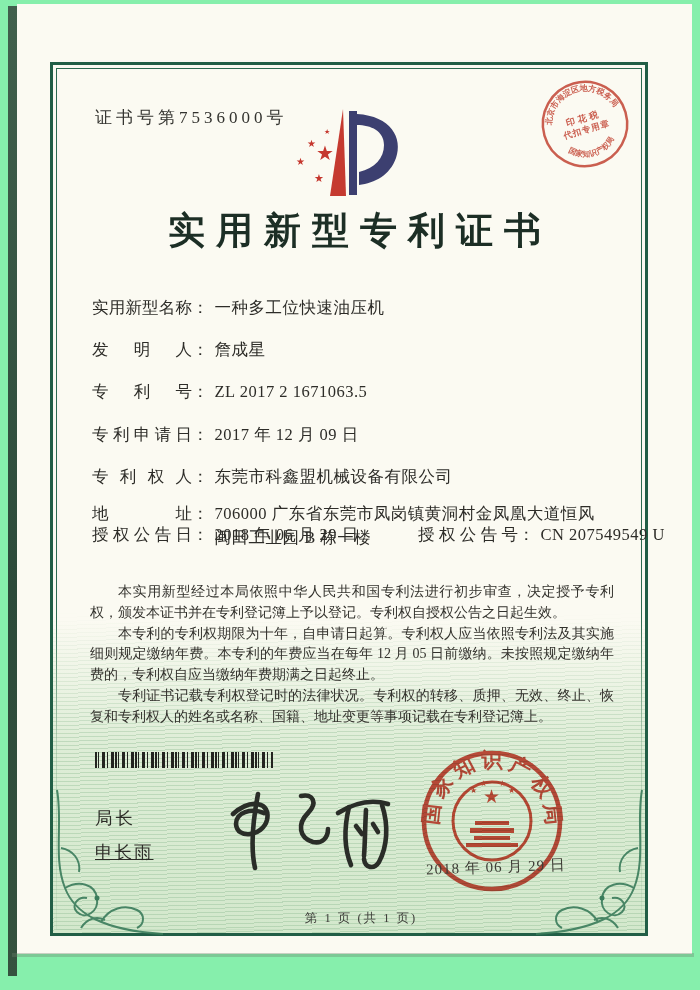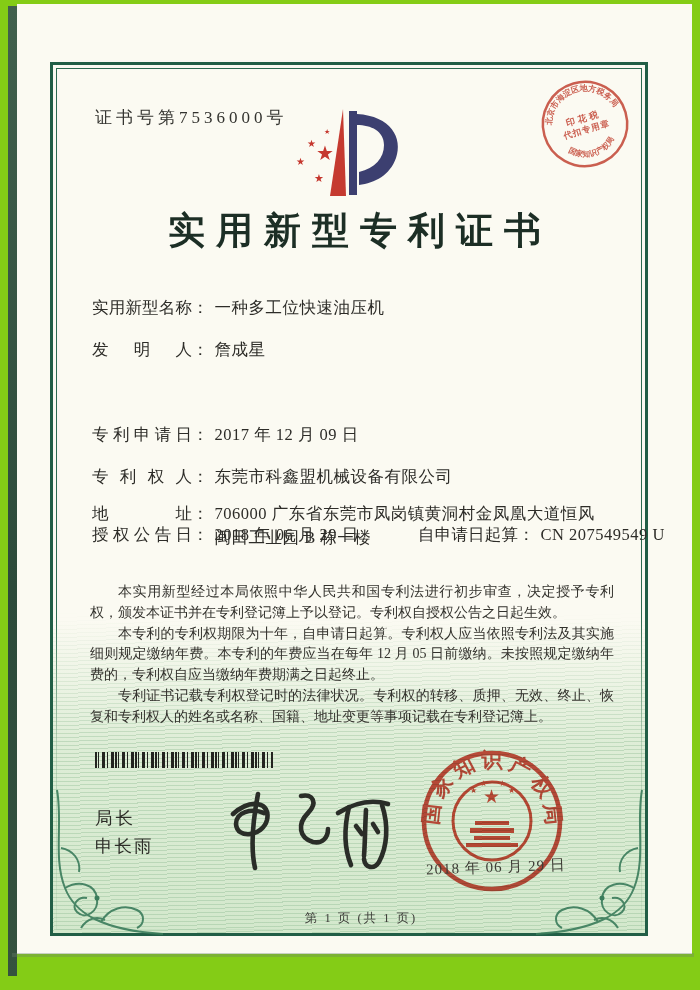--- a/index.html
+++ b/index.html
@@ -1,16 +1,16 @@
 <!DOCTYPE html>
 <html><head>
 <meta charset="utf-8">
 <style>
   html,body{margin:0;padding:0;background:#f1f1ed;}
-  .canvas{position:relative;width:700px;height:990px;background:#84cc16;overflow:hidden;
+  .canvas{position:relative;width:700px;height:990px;background:#86efac;overflow:hidden;
           font-family:"Liberation Serif","DejaVu Serif",serif;color:#2f2f2c;}
   .page{position:absolute;left:17px;top:4px;width:675px;height:950px;background:#fbfaf2;}
   .edge-strip{position:absolute;left:8px;top:6px;width:9px;height:970px;
               background:linear-gradient(180deg,#41604d,#2c4a3a 60%,#35523f);}
   .page-bottom-shadow{position:absolute;left:12px;top:953px;width:682px;height:4px;
               background:rgba(105,128,106,.35);filter:blur(.6px);}
   
   .frame{position:absolute;left:50px;top:62px;width:598px;height:874px;border:3px solid #215e46;box-sizing:border-box;}
   .frame::before{content:'';position:absolute;inset:3px;border:1px solid #2c6b50;pointer-events:none;}
   
@@ -37,21 +37,21 @@
   .body p{margin:0;text-indent:2em;}
   
   .barcode{position:absolute;left:95px;top:752px;width:178px;height:16px;
     background:repeating-linear-gradient(90deg,
       #232420 0 2px, rgba(0,0,0,0) 2px 3px,
       #232420 3px 4px, rgba(0,0,0,0) 4px 7px,
       #232420 7px 10px, rgba(0,0,0,0) 10px 12px,
       #232420 12px 13px, rgba(0,0,0,0) 13px 16px,
       #232420 16px 19px, rgba(0,0,0,0) 19px 20px);}
   .director{position:absolute;left:95px;top:806px;font-size:17.5px;color:#2c2c27;letter-spacing:3px;}
-  .director .name{margin-top:4px;letter-spacing:2px;}
+  .director .name{margin-top:10px;letter-spacing:2px;text-decoration:underline;}
   .footer{position:absolute;left:50px;top:910px;width:598px;text-align:center;
           font-size:12.5px;letter-spacing:2px;color:#3c3c38;padding-left:12px;}
   .sig-svg{position:absolute;left:203px;top:780px;}
   .seal-svg{position:absolute;left:412px;top:741px;mix-blend-mode:multiply;opacity:.93;}
   .seal-date{position:absolute;left:415px;top:858px;width:162px;text-align:center;font-size:15px;
              color:#3e3d36;letter-spacing:1px;transform:rotate(-2deg);}
   .stamp-svg{position:absolute;left:539px;top:78px;transform:rotate(-16deg);mix-blend-mode:multiply;opacity:.88;z-index:5;}
   .logo-svg{position:absolute;left:283px;top:106px;}
   .orn{position:absolute;width:115px;height:150px;}
   .orn.left{left:51px;top:788px;}
@@ -123,33 +123,36 @@
   </svg>
 
   <div class="title">实用新型专利证书</div>
 
   <div class="row" style="top:296px">
     <span class="flabel">实用新型名称</span><span class="colon">：</span><span class="fvalue">一种多工位快速油压机</span>
   </div>
   <div class="row" style="top:338px">
     <span class="flabel">发明人</span><span class="colon">：</span><span class="fvalue">詹成星</span>
   </div>
+  <div class="row" style="top:380px">
+    <span class="flabel">专利号</span><span class="colon">：</span><span class="fvalue">ZL 2017 2 1671063.5</span>
+  </div>
   <div class="row" style="top:423px">
     <span class="flabel">专利申请日</span><span class="colon">：</span><span class="fvalue">2017 年 12 月 09 日</span>
   </div>
   <div class="row" style="top:465px">
     <span class="flabel">专利权人</span><span class="colon">：</span><span class="fvalue">东莞市科鑫盟机械设备有限公司</span>
   </div>
   <div class="row" style="top:502px">
     <span class="flabel">地址</span><span class="colon">：</span><span class="fvalue wrap">706000 广东省东莞市凤岗镇黄洞村金凤凰大道恒风闽田工业园 B 栋一楼</span>
   </div>
   <div class="row" style="top:523px">
     <span class="flabel">授权公告日</span><span class="colon">：</span><span class="fvalue">2018 年 06 月 29 日</span>
     <span class="pair2">
-      <span class="flabel">自申请日起算</span><span class="colon">：</span><span class="fvalue">CN 207549549 U</span>
+      <span class="flabel">授权公告号</span><span class="colon">：</span><span class="fvalue">CN 207549549 U</span>
     </span>
   </div>
 
   <div class="body">
     <p>本实用新型经过本局依照中华人民共和国专利法进行初步审查，决定授予专利权，颁发本证书并在专利登记簿上予以登记。专利权自授权公告之日起生效。</p>
     <p>本专利的专利权期限为十年，自申请日起算。专利权人应当依照专利法及其实施细则规定缴纳年费。本专利的年费应当在每年 12 月 05 日前缴纳。未按照规定缴纳年费的，专利权自应当缴纳年费期满之日起终止。</p>
     <p>专利证书记载专利权登记时的法律状况。专利权的转移、质押、无效、终止、恢复和专利权人的姓名或名称、国籍、地址变更等事项记载在专利登记簿上。</p>
   </div>
 
   <div class="barcode"></div>

